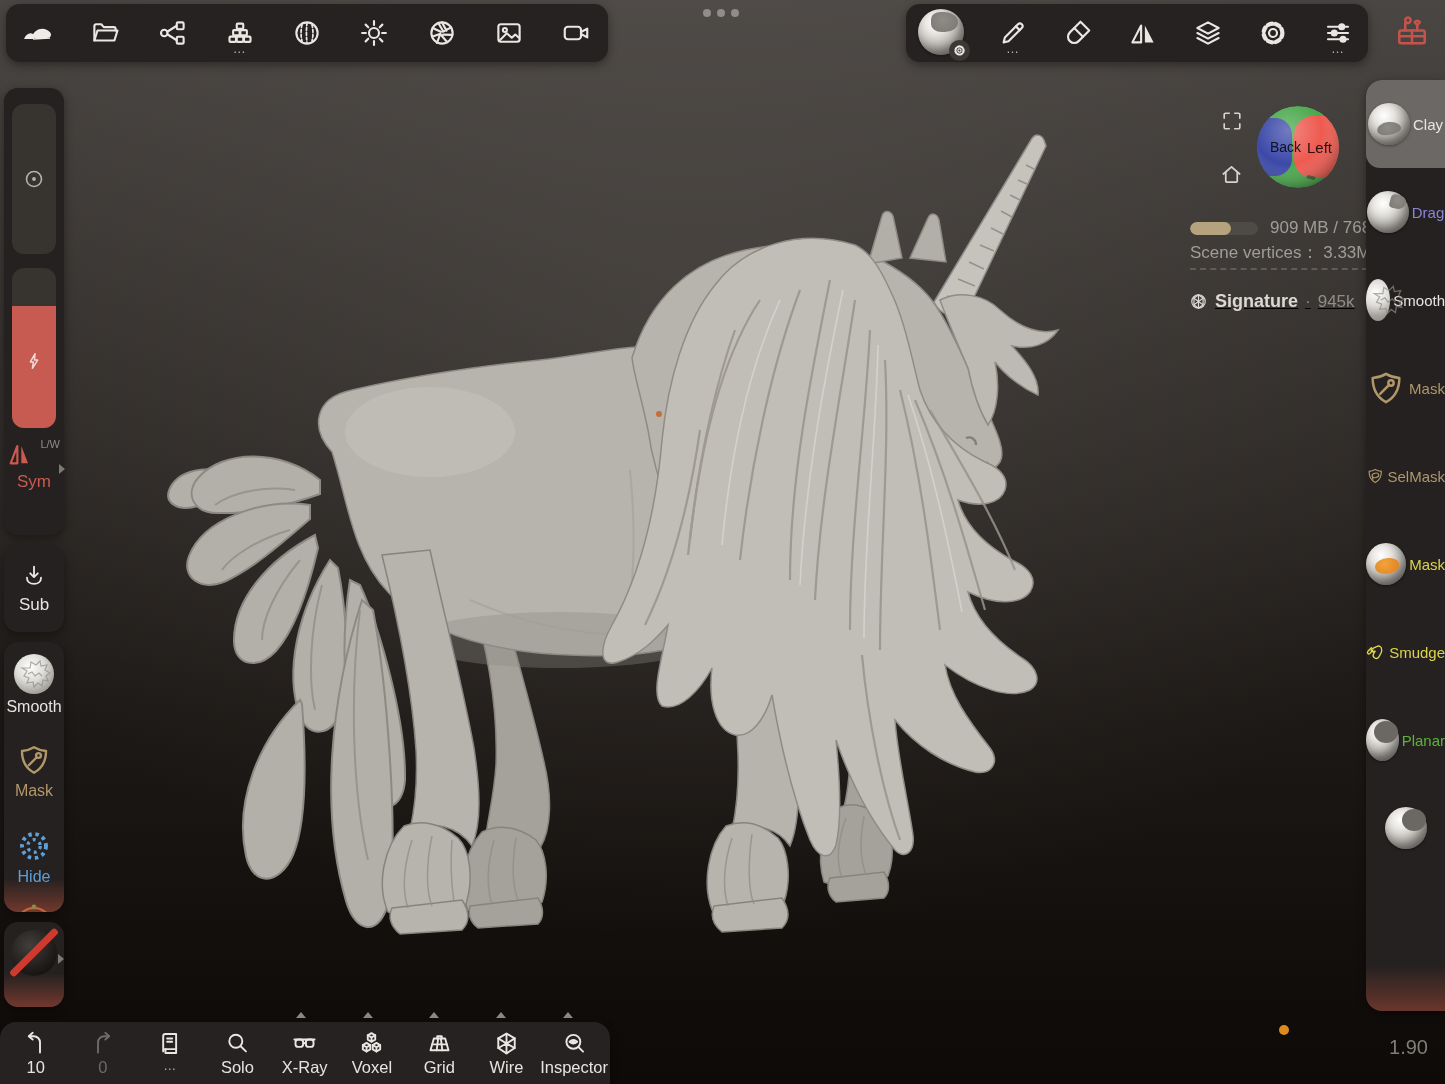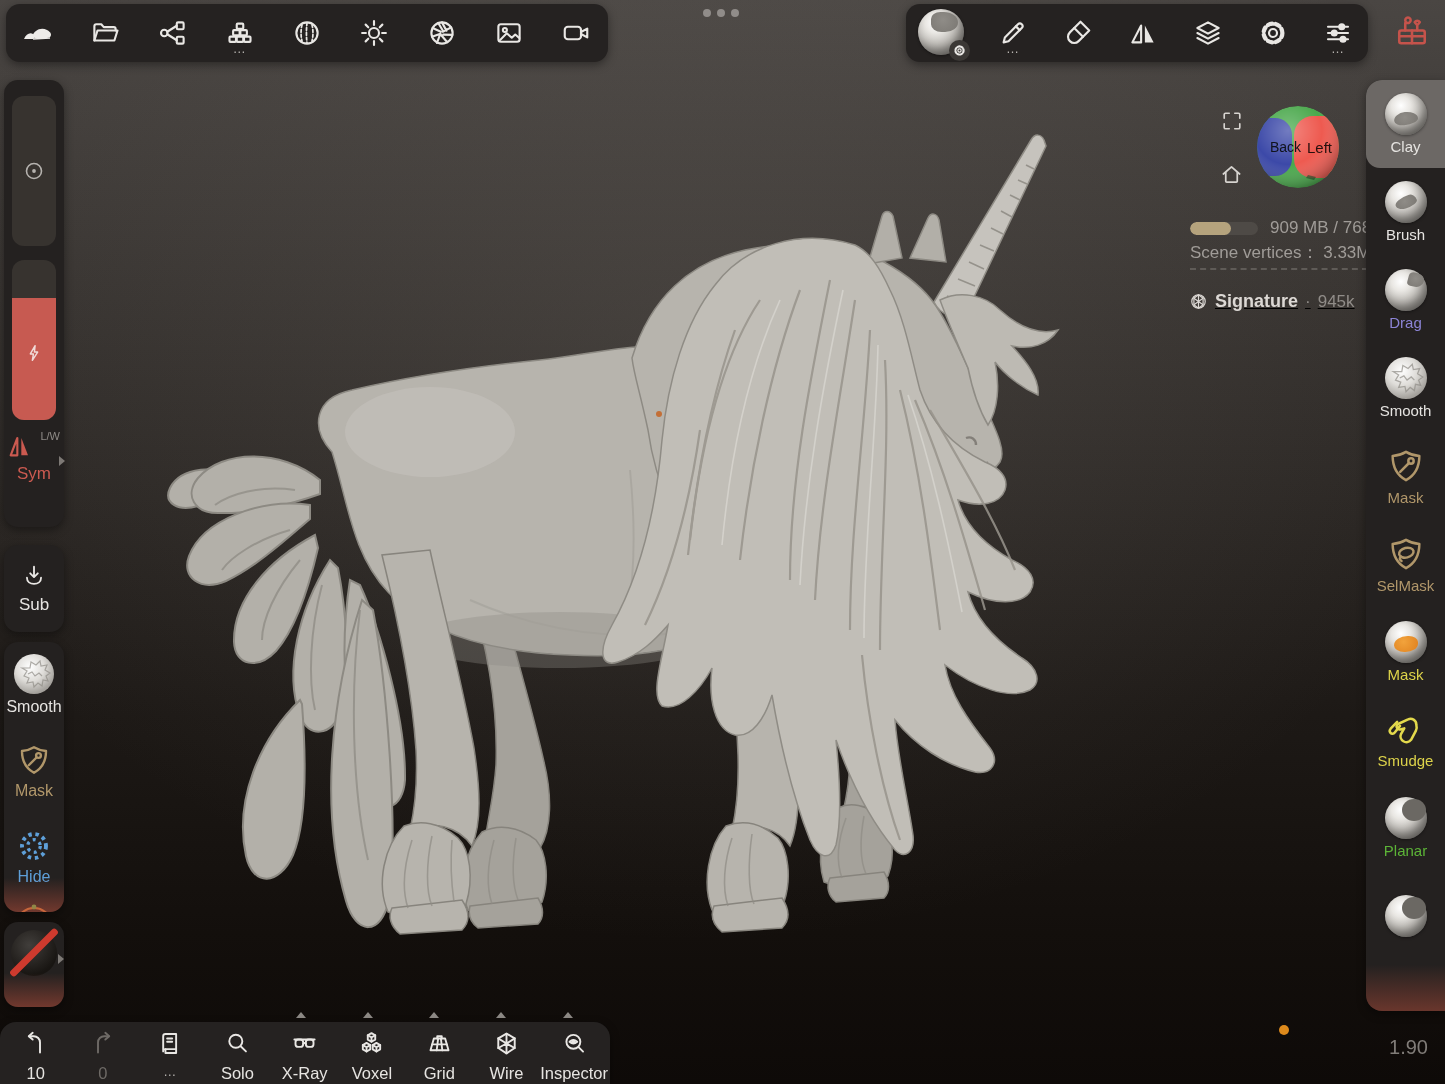--- a/index.html
+++ b/index.html
@@ -33,38 +33,38 @@
   .gear-badge{position:absolute;right:-4px;bottom:-4px;width:21px;height:21px;border-radius:50%;background:#3b3835;display:flex;align-items:center;justify-content:center;}
   .toolbox-btn{position:absolute;left:1392px;top:10px;width:40px;height:44px;z-index:11;display:flex;align-items:center;justify-content:center;}
   .multitask{position:absolute;left:703px;top:9px;display:flex;gap:6px;z-index:11;}
   .multitask i{width:8px;height:8px;border-radius:50%;background:#908c89;}
 
   
   .brush-panel{position:absolute;left:1366px;top:80px;width:79px;height:931px;background:#242120;
     border-radius:16px 0 0 16px;z-index:12;overflow:hidden;box-shadow:0 3px 10px rgba(0,0,0,.4);}
   .brush-panel::after{content:"";position:absolute;left:0;right:0;bottom:0;height:46px;
     background:linear-gradient(180deg,rgba(190,80,60,0) 0%,rgba(190,80,60,.45) 100%);pointer-events:none;}
-  .brush-item{position:relative;height:88px;display:flex;flex-direction:column;align-items:center;justify-content:center;gap:3px;}
+  .brush-item{position:relative;height:88px;display:flex;flex-direction:row;align-items:center;justify-content:center;gap:3px;}
   .brush-item.selected{background:#6c6865;border-radius:14px 0 0 14px;}
   .brush-item .sphere{width:42px;height:42px;}
   .b-label{font-size:15px;color:#e6e4e1;}
   .c-purple{color:#8c84d6;} .c-tan{color:#b1976a;} .c-yellow{color:#ddd34a;} .c-green{color:#5cb437;}
   .d-clay{width:24px;height:13px;left:9px;top:19px;border-radius:48% 52% 60% 40%/60% 55% 45% 40%;transform:rotate(-6deg);}
   .d-brush{width:22px;height:12px;left:10px;top:15px;border-radius:70% 30% 60% 40%/55% 60% 40% 45%;transform:rotate(-18deg);}
   .d-move{width:18px;height:16px;right:4px;top:4px;border-radius:45% 55% 60% 40%;}
   .d-drag{width:16px;height:14px;right:3px;top:4px;border-radius:40% 60% 70% 30%;transform:rotate(15deg);}
   .d-planar{width:24px;height:22px;right:1px;top:2px;border-radius:50%;background:#6b6863;}
   .d-paint{width:24px;height:16px;left:9px;top:15px;border-radius:60% 40% 55% 45%;background:radial-gradient(circle at 40% 35%,#f2a33c,#de7f1d);}
   .smooth-sphere{width:42px;height:42px;border-radius:50%;position:relative;
     background:radial-gradient(circle at 40% 33%,#ffffff,#dedcd8 40%,#a6a39e 72%,#8b8883 100%);}
   .smooth-sphere svg{position:absolute;left:0;top:0;}
 
   
   .lp{position:absolute;left:4px;width:60px;background:#242120;border-radius:14px;z-index:12;box-shadow:0 3px 10px rgba(0,0,0,.4);}
-  .lp-a{top:80px;height:447px;}
+  .lp-a{top:88px;height:447px;}
   .lp-b{top:545px;height:87px;display:flex;flex-direction:column;align-items:center;justify-content:center;gap:6px;}
   .lp-c{top:642px;height:270px;overflow:hidden;}
   .lp-d{top:922px;height:85px;overflow:hidden;}
   .lp-c::after,.lp-d::after,.lp-a .noop::after{content:"";}
   .red-glow::after{content:"";position:absolute;left:0;right:0;bottom:0;height:34px;
     background:linear-gradient(180deg,rgba(190,80,60,0),rgba(190,80,60,.5));pointer-events:none;}
   .track{position:relative;margin:0 auto;width:44px;background:#37332f;border-radius:12px;overflow:hidden;}
   .track1{margin-top:16px;height:150px;display:flex;align-items:center;justify-content:center;}
   .track2{margin-top:14px;height:160px;}
   .track-fill{position:absolute;left:0;right:0;bottom:0;height:122px;background:#c75a51;display:flex;align-items:flex-start;justify-content:center;padding-top:44px;}
@@ -79,21 +79,21 @@
   .lt-label{font-size:16px;}
   .hide-blue{color:#5e9fd8;}
   .gizmo-clip{position:absolute;left:0;right:0;bottom:0;height:18px;display:flex;justify-content:center;overflow:hidden;}
   .matcap-off{position:relative;width:46px;height:46px;margin:8px auto 0;border-radius:50%;
     background:radial-gradient(circle at 40% 33%,#413e3b,#181512 72%);}
   .matcap-off .slash{position:absolute;left:-9px;top:19px;width:64px;height:7px;background:#ce3a2e;border-radius:3px;transform:rotate(-45deg);}
   .lpd-caret{right:0px;top:32px;}
 
   
   .tb-bottom{left:0;top:1022px;width:610px;height:62px;border-radius:16px 16px 0 0;display:flex;align-items:stretch;padding:5px 2px 0;}
-  .bt-item{position:relative;flex:1;display:flex;flex-direction:column;align-items:center;justify-content:flex-start;gap:7px;padding-top:3px;}
+  .bt-item{position:relative;flex:1;display:flex;flex-direction:column;align-items:center;justify-content:flex-start;gap:1px;padding-top:3px;}
   .bt-label{font-size:16.5px;color:#e6e4e1;}
   .bt-label.dim{color:#6e6a66;}
   .bt-label.ell2{color:#b6b3af;font-size:13px;letter-spacing:1px;}
   .caret-up{position:absolute;width:0;height:0;border-left:5px solid transparent;border-right:5px solid transparent;border-bottom:6px solid #8d8985;z-index:9;}
 
   
   .overlay{position:absolute;z-index:5;}
   .fullscreen-btn{left:1221px;top:110px;width:22px;height:22px;}
   .home-btn{left:1219px;top:163px;width:25px;height:23px;}
   .nav-sphere{left:1256px;top:105px;width:84px;height:84px;}
@@ -448,26 +448,20 @@
     </div>
     <span class="caret-r lpd-caret"></span>
   </div>
 
   <div class="brush-panel">
     <div class="brush-item selected">
       <div class="sphere">
           <span class="dent d-clay"></span>
         </div>
       <div class="b-label">Clay</div>
-    </div>
-    <div class="brush-item">
-      <div class="sphere">
-          <span class="dent d-brush"></span>
-        </div>
-      <div class="b-label">Brush</div>
     </div>
     <div class="brush-item">
       <div class="sphere">
           <span class="dent d-drag"></span>
         </div>
       <div class="b-label c-purple">Drag</div>
     </div>
     <div class="brush-item">
       <div class="smooth-sphere">
         <svg width="42" height="42" viewBox="0 0 40 40" fill="none" stroke="#8e8b86" stroke-width="1.2">

